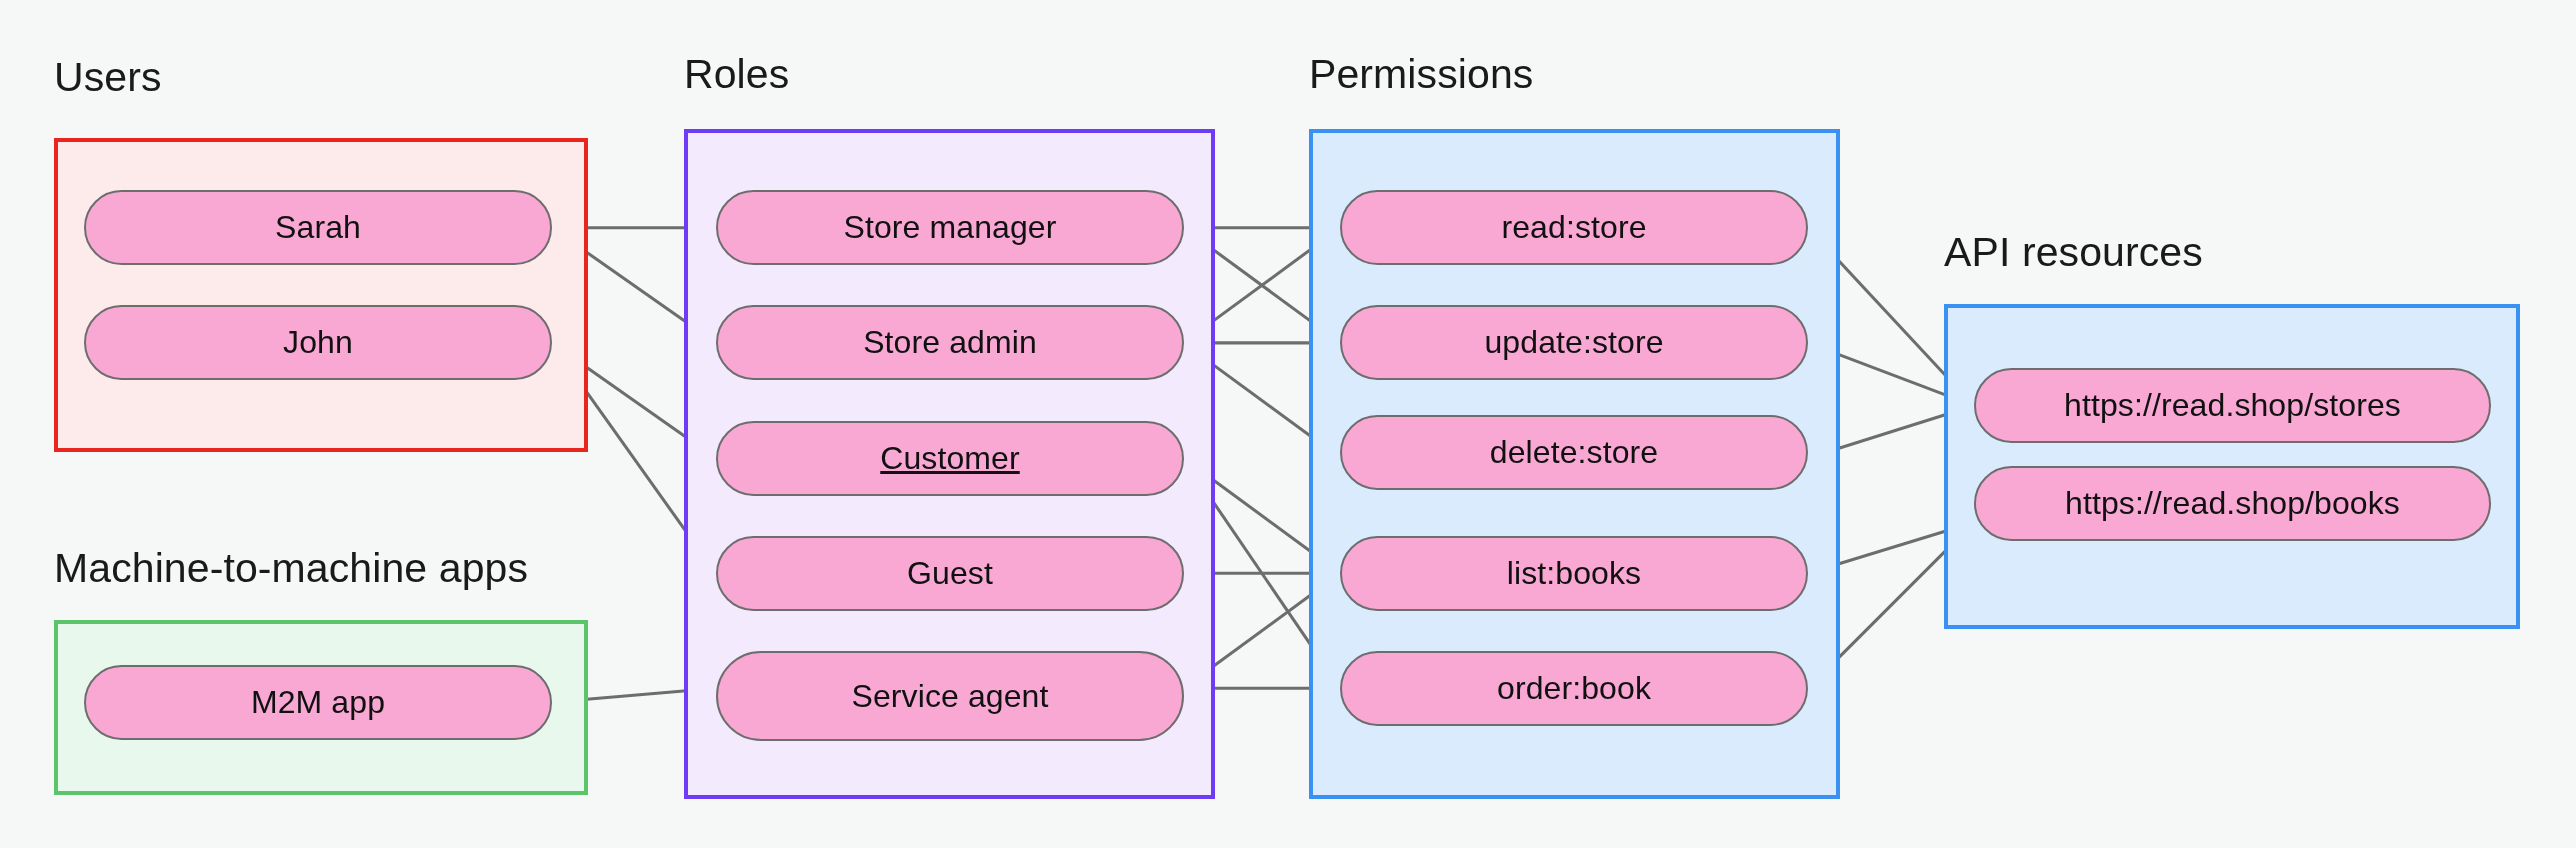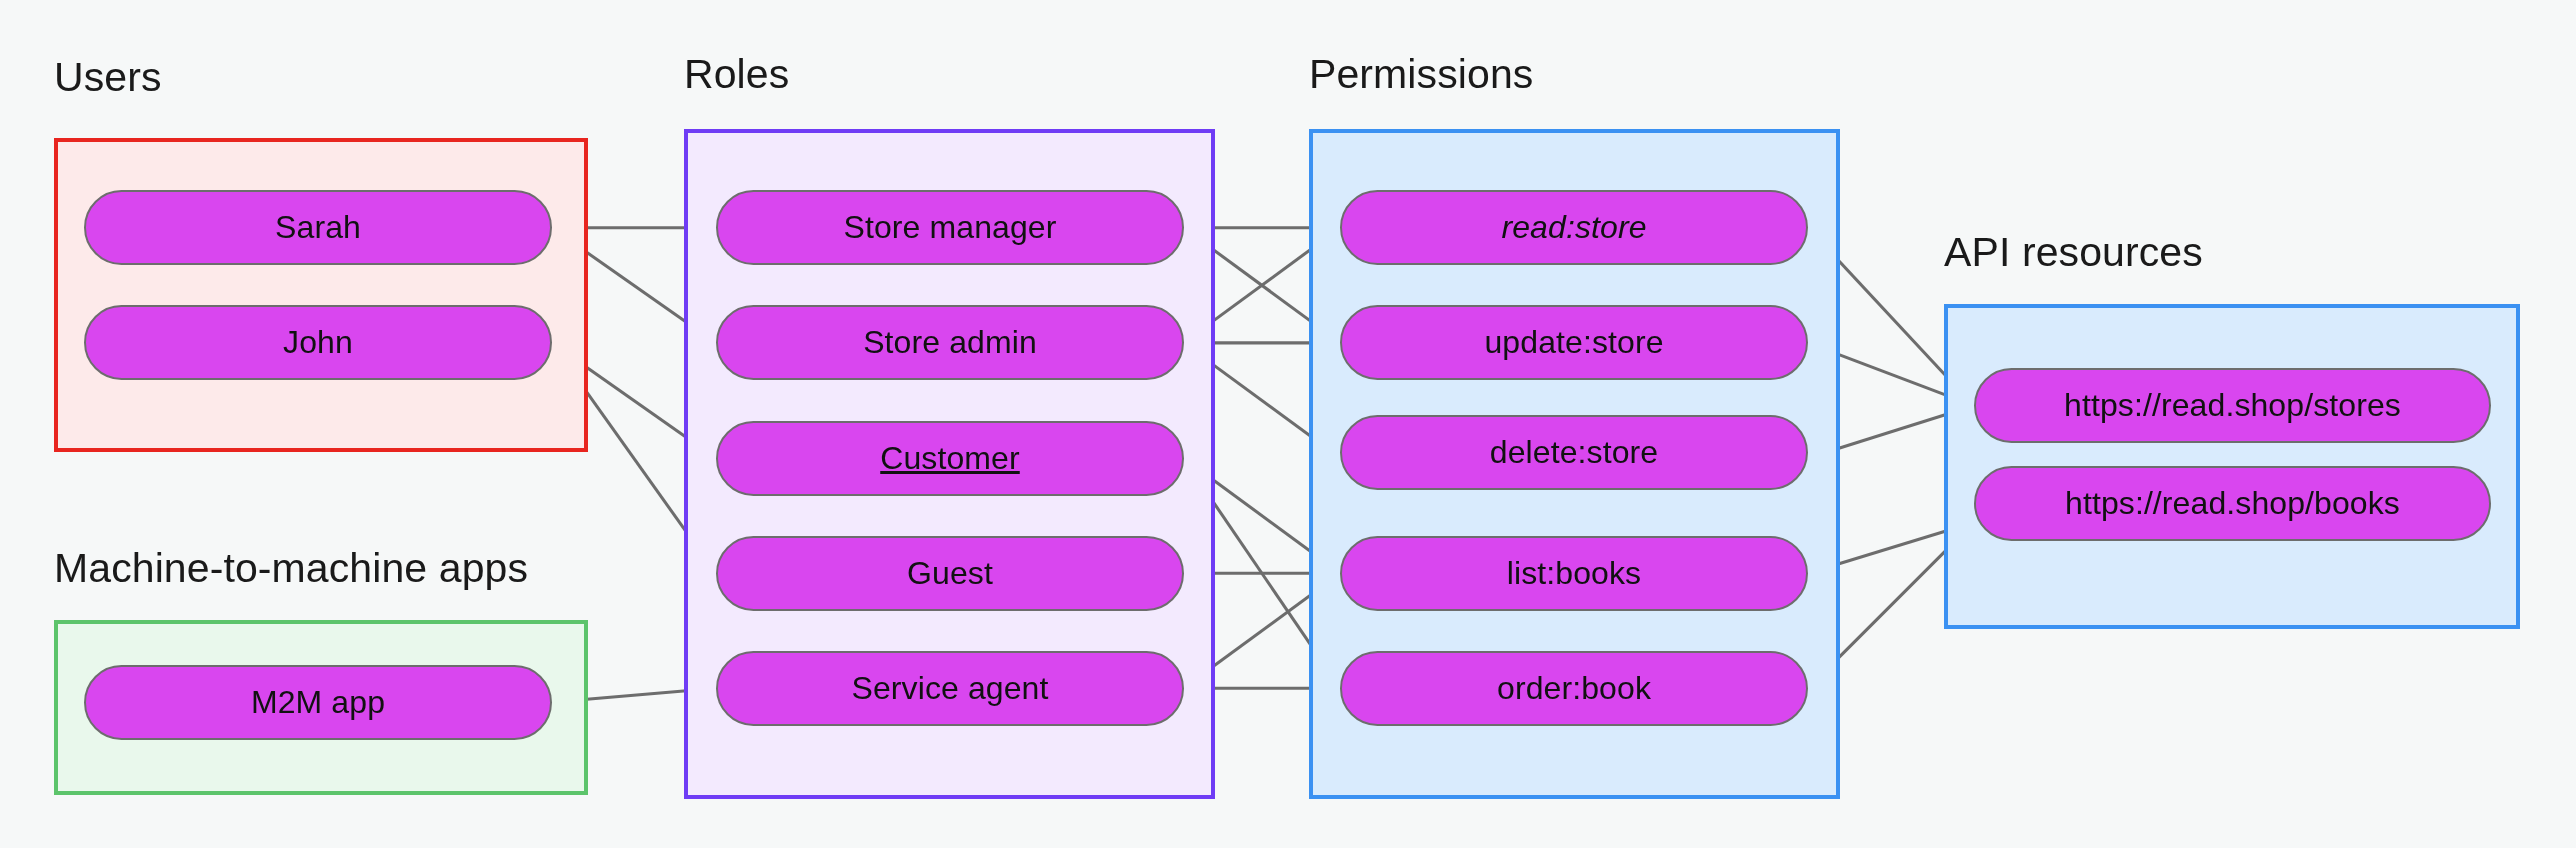--- a/index.html
+++ b/index.html
@@ -29,21 +29,21 @@
   .g-users  {border-color:#e8251f; background:#fdeaea;}
   .g-m2m    {border-color:#5cc46b; background:#e9f8ec;}
   .g-roles  {border-color:#6f3cf5; background:#f3eafe;}
   .g-perms  {border-color:#3b91f2; background:#d9ebfd;}
   .g-api    {border-color:#3b91f2; background:#d9ebfd;}
 
   
   .node{
     position:absolute;
     box-sizing:border-box;
-    background:#d946ef;
+    background:#f9a8d4;
     border:2.6px solid #6d6d6d;
     border-radius:872px;
     display:flex;
     align-items:center;
     justify-content:center;
     font-size:32px;
     color:#111;
     white-space:nowrap;
     letter-spacing:0.1px;
   }
@@ -98,24 +98,24 @@
       <div class="node" style="left: 84px; top: 305px; width: 468px; height: 75px;">John</div>
       <div class="group-title" style="left: 54px; top: 545px;">Machine-to-machine apps</div>
       <div class="group-box g-m2m" style="left: 54px; top: 620px; width: 534px; height: 175px; border-color: rgb(92, 196, 107); background: rgb(233, 248, 236);"></div>
       <div class="node" style="left: 84px; top: 665px; width: 468px; height: 75px;">M2M app</div>
       <div class="group-title" style="left: 684px; top: 51px;">Roles</div>
       <div class="group-box g-roles" style="left: 684px; top: 129px; width: 531px; height: 670px; border-color: rgb(111, 60, 245); background: rgb(243, 234, 254);"></div>
       <div class="node" style="left: 716px; top: 190px; width: 468px; height: 75px;">Store manager</div>
       <div class="node" style="left: 716px; top: 305px; width: 468px; height: 75px;">Store admin</div>
       <div class="node" style="left: 716px; top: 421px; width: 468px; height: 75px; text-decoration: underline;">Customer</div>
       <div class="node" style="left: 716px; top: 536px; width: 468px; height: 75px;">Guest</div>
-      <div class="node" style="left: 716px; top: 651px; width: 468px; height: 75px;">Service agent</div>
+      <div class="node" style="left: 716px; top: 651px; width: 468px; height: 90px;">Service agent</div>
       <div class="group-title" style="left: 1309px; top: 51px;">Permissions</div>
       <div class="group-box g-perms" style="left: 1309px; top: 129px; width: 531px; height: 670px; border-color: rgb(59, 145, 242); background: rgb(217, 235, 253);"></div>
-      <div class="node" style="left: 1340px; top: 190px; width: 468px; height: 75px; font-style: italic;">read:store</div>
+      <div class="node" style="left: 1340px; top: 190px; width: 468px; height: 75px;">read:store</div>
       <div class="node" style="left: 1340px; top: 305px; width: 468px; height: 75px;">update:store</div>
       <div class="node" style="left: 1340px; top: 415px; width: 468px; height: 75px;">delete:store</div>
       <div class="node" style="left: 1340px; top: 536px; width: 468px; height: 75px;">list:books</div>
       <div class="node" style="left: 1340px; top: 651px; width: 468px; height: 75px;">order:book</div>
       <div class="group-title" style="left: 1944px; top: 229px;">API resources</div>
       <div class="group-box g-api" style="left: 1944px; top: 304px; width: 576px; height: 325px; border-color: rgb(59, 145, 242); background: rgb(217, 235, 253);"></div>
       <div class="node" style="left: 1974px; top: 368px; width: 517px; height: 75px;">https://read.shop/stores</div>
       <div class="node" style="left: 1974px; top: 466px; width: 517px; height: 75px;">https://read.shop/books</div>
     </div>
 </div>

